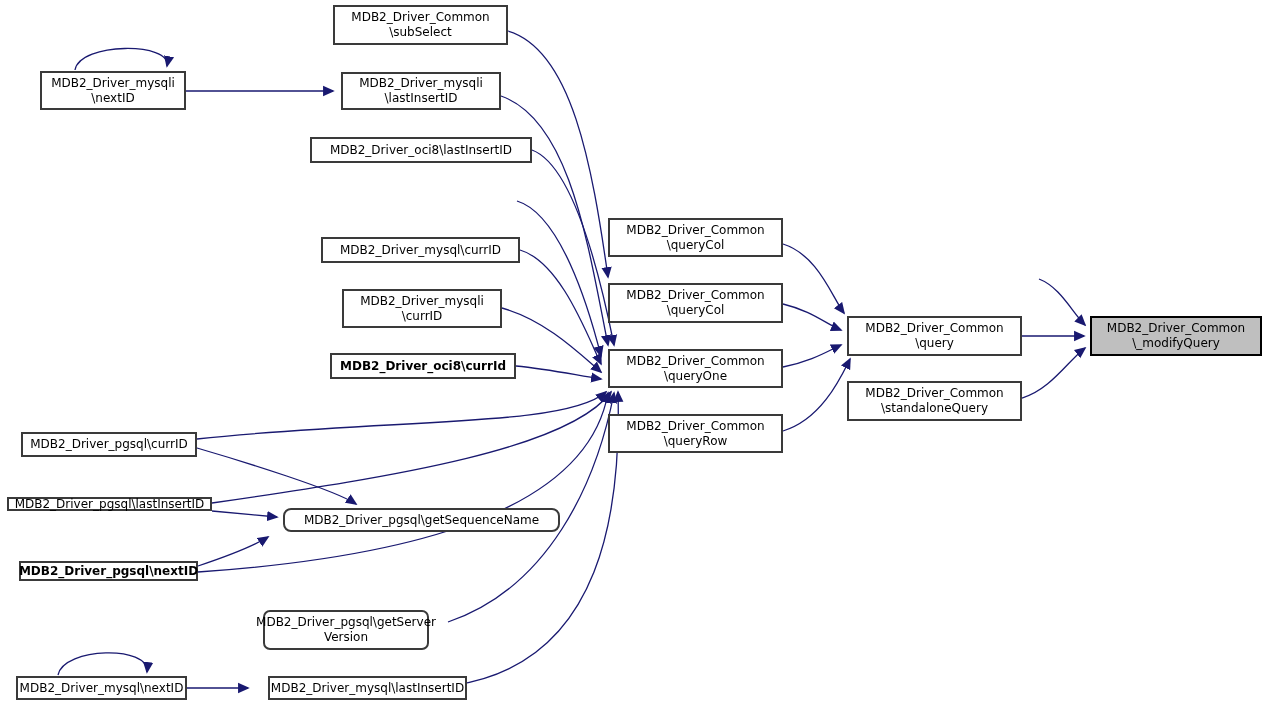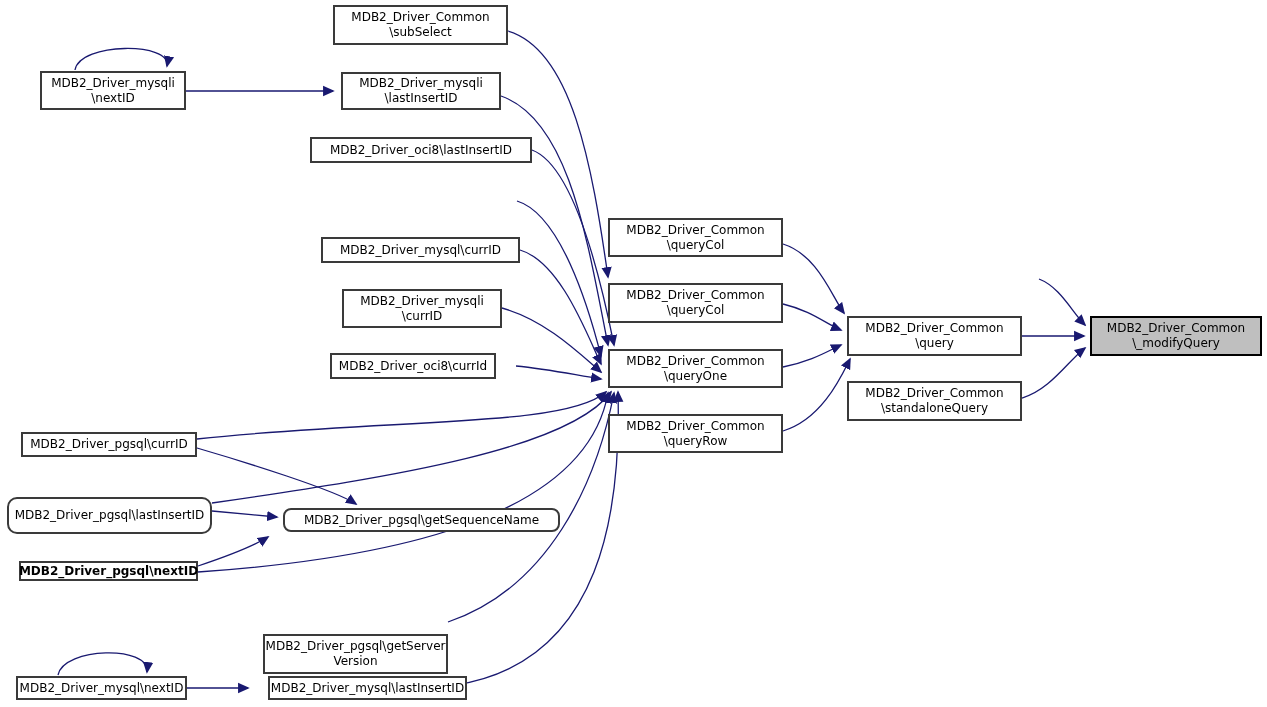--- a/index.html
+++ b/index.html
@@ -104,21 +104,21 @@
     <div class="node" style="left: 310px; top: 137px; width: 222px; height: 26px;">
       <span>MDB2_Driver_oci8\lastInsertID</span>
     </div>
     <div class="node" style="left: 321px; top: 237px; width: 199px; height: 26px;">
       <span>MDB2_Driver_mysql\currID</span>
     </div>
     <div class="node" style="left: 342px; top: 289px; width: 160px; height: 39px;">
       <span>MDB2_Driver_mysqli</span>
       <span>\currID</span>
     </div>
-    <div class="node" style="left: 330px; top: 353px; width: 166px; height: 26px;">
+    <div class="node" style="left: 330px; top: 353px; width: 186px; height: 26px; font-weight: bold;">
       <span>MDB2_Driver_oci8\currId</span>
     </div>
     <div class="node" style="left: 608px; top: 218px; width: 175px; height: 39px;">
       <span>MDB2_Driver_Common</span>
       <span>\queryCol</span>
     </div>
     <div class="node" style="left: 608px; top: 283px; width: 175px; height: 40px;">
       <span>MDB2_Driver_Common</span>
       <span>\queryCol</span>
     </div>
@@ -138,30 +138,30 @@
       <span>MDB2_Driver_Common</span>
       <span>\_modifyQuery</span>
     </div>
     <div class="node" style="left: 847px; top: 381px; width: 175px; height: 40px;">
       <span>MDB2_Driver_Common</span>
       <span>\standaloneQuery</span>
     </div>
     <div class="node" style="left: 21px; top: 432px; width: 176px; height: 25px; text-align: center;">
       <span>MDB2_Driver_pgsql\currID</span>
     </div>
-    <div class="node" style="left: 7px; top: 497px; width: 205px; height: 37px; border-radius: 10px;">
+    <div class="node" style="left: 7px; top: 497px; width: 205px; height: 14px;">
       <span>MDB2_Driver_pgsql\lastInsertID</span>
     </div>
     <div class="node" style="left: 283px; top: 508px; width: 277px; height: 24px; border-radius: 8px;">
       <span>MDB2_Driver_pgsql\getSequenceName</span>
     </div>
     <div class="node" style="left: 19px; top: 561px; width: 179px; height: 20px; font-weight: bold;">
       <span>MDB2_Driver_pgsql\nextID</span>
     </div>
-    <div class="node" style="left: 263px; top: 634px; width: 185px; height: 40px;">
+    <div class="node" style="left: 263px; top: 610px; width: 166px; height: 40px; border-radius: 7px;">
       <span>MDB2_Driver_pgsql\getServer</span>
       <span>Version</span>
     </div>
     <div class="node" style="left: 16px; top: 676px; width: 171px; height: 24px;">
       <span>MDB2_Driver_mysql\nextID</span>
     </div>
     <div class="node" style="left: 268px; top: 676px; width: 199px; height: 24px;">
       <span>MDB2_Driver_mysql\lastInsertID</span>
     </div>
   </div>

